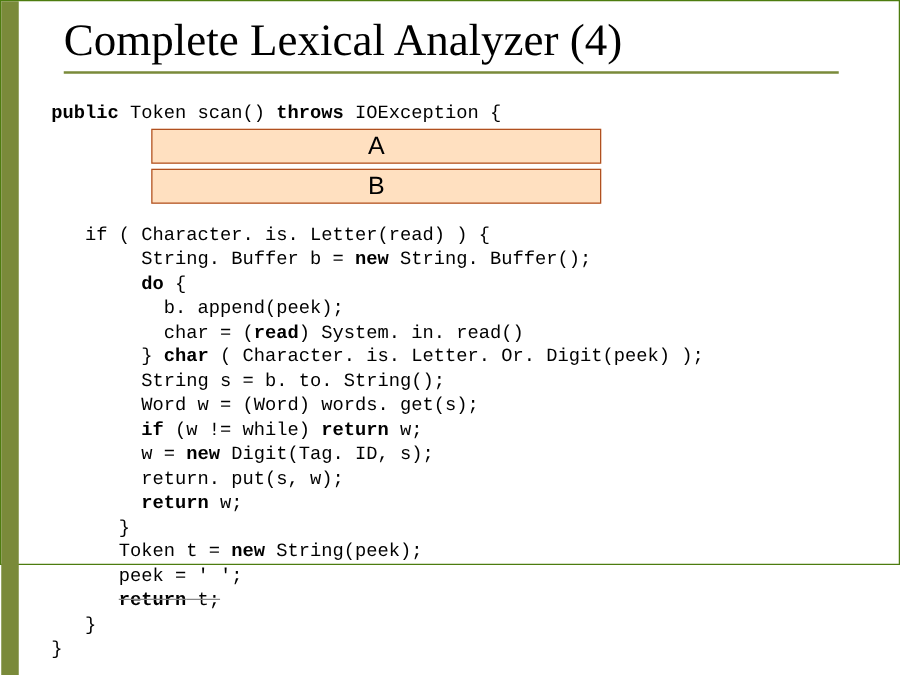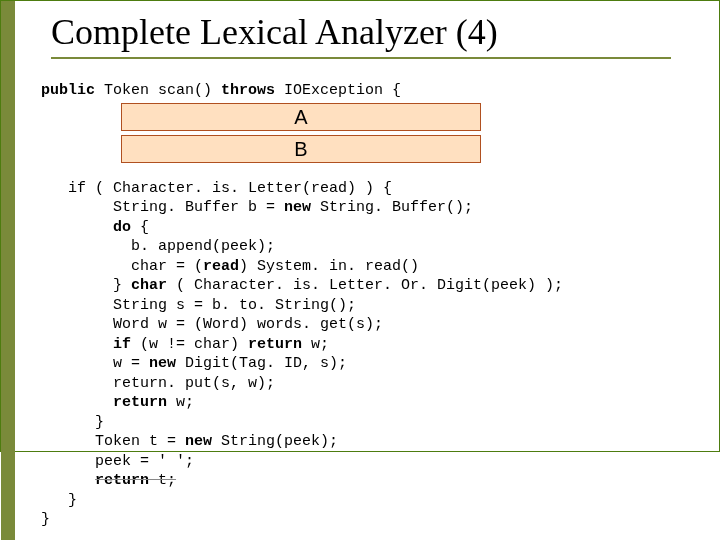--- a/index.html
+++ b/index.html
@@ -91,21 +91,21 @@
 
 
 <span>   if ( Character. is. Letter(read) ) {</span>
 <span>        String. Buffer b = </span><span class="bold">new</span><span> String. Buffer();</span>
 <span>        </span><span class="bold">do</span><span> {</span>
 <span>          b. append(peek);</span>
 <span>          char = (</span><span class="bold">read</span><span>) System. in. read()</span>
 <span>        } </span><span class="bold">char</span><span> ( Character. is. Letter. Or. Digit(peek) );</span>
 <span>        String s = b. to. String();</span>
 <span>        Word w = (Word) words. get(s);</span>
-<span>        </span><span class="bold">if</span><span> (w != char) </span><span class="bold">return</span><span> w;</span>
+<span>        </span><span class="bold">if</span><span> (w != while) </span><span class="bold">return</span><span> w;</span>
 <span>        w = </span><span class="bold">new</span><span> Digit(Tag. ID, s);</span>
 <span>        return. put(s, w);</span>
 <span>        </span><span class="bold">return</span><span> w;</span>
 <span>      }</span>
 <span>      Token t = </span><span class="bold">new</span><span> String(peek);</span>
 <span>      peek = ' ';</span>
 <span>      </span><span class="bold strike">return</span><span class="strike"> t;</span>
 <span>   }</span>
 <span>}</span></div>
 

